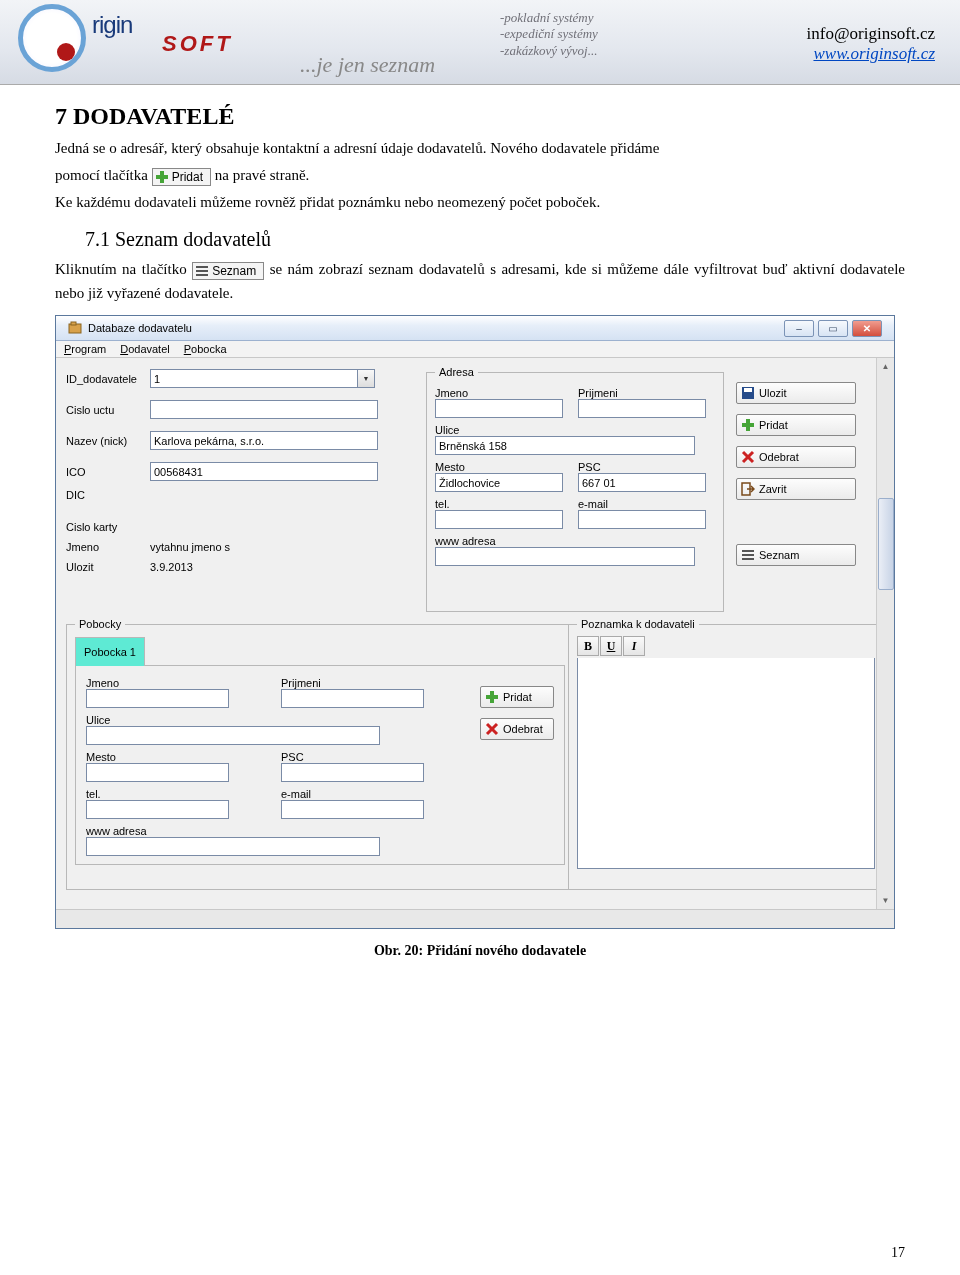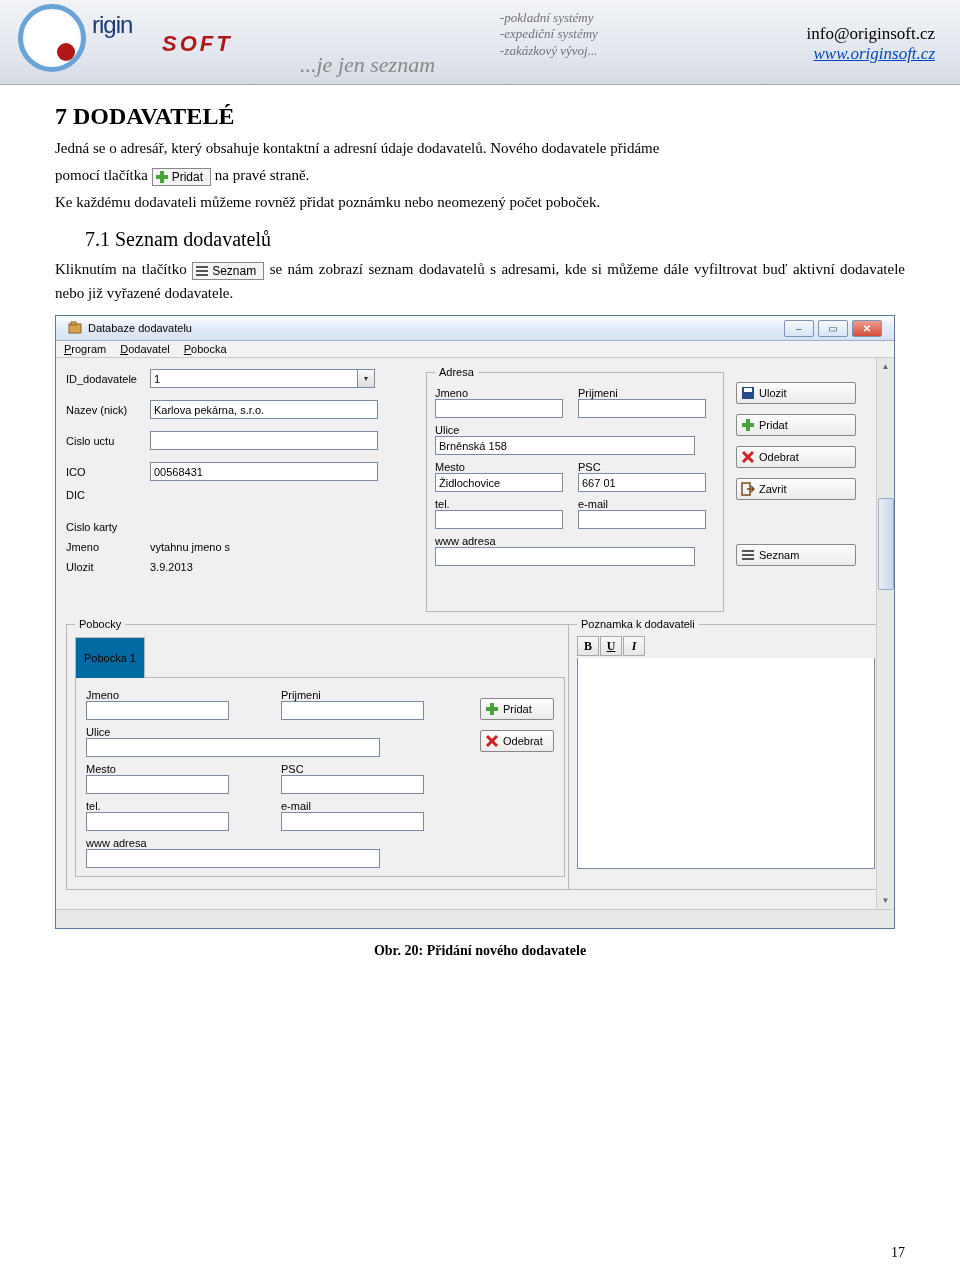--- a/index.html
+++ b/index.html
@@ -275,24 +275,24 @@
     left: 680px; top: 24px; width: 120px;
     display: flex; flex-direction: column; gap: 10px;
   }
 
   .pobocky {
     position: absolute;
     left: 10px; top: 260px; width: 490px;
   }
   .pobocky-tab {
     display: inline-block;
-    padding: 14px 8px;
+    padding: 8px 8px;
     border: 1px solid #b8b8b8;
     border-bottom: none;
-    background: #0369a1;
+    background: #5eead4;
     position: relative;
     top: 1px;
   }
   .pobocky-body {
     border: 1px solid #b8b8b8;
     padding: 8px 10px;
     background: #f0f0f0;
   }
 
   .poznamka {
@@ -426,26 +426,26 @@
 
       <div class="col-left">
         <div class="row">
           <span class="lbl">ID_dodavatele</span>
           <div class="combo" style="width:220px">
             <span>1</span>
             <span class="combo-btn">▼</span>
           </div>
         </div>
         <div class="row" style="margin-top:12px">
+          <span class="lbl">Cislo uctu</span>
+          <input type="text" style="width: 220px;" value="">
+        </div>
+        <div class="row" style="margin-top:12px">
           <span class="lbl">Nazev (nick)</span>
           <input type="text" style="width: 220px;" value="Karlova pekárna, s.r.o.">
-        </div>
-        <div class="row" style="margin-top:12px">
-          <span class="lbl">Cislo uctu</span>
-          <input type="text" style="width: 220px;" value="">
         </div>
         <div class="row" style="margin-top:12px">
           <span class="lbl">ICO</span>
           <input type="text" style="width: 220px;" value="00568431">
         </div>
         <div class="row" style="margin-top:8px">
           <span class="lbl">DIC</span>
         </div>
         <div class="row" style="margin-top:20px">
           <span class="lbl">Cislo karty</span>

